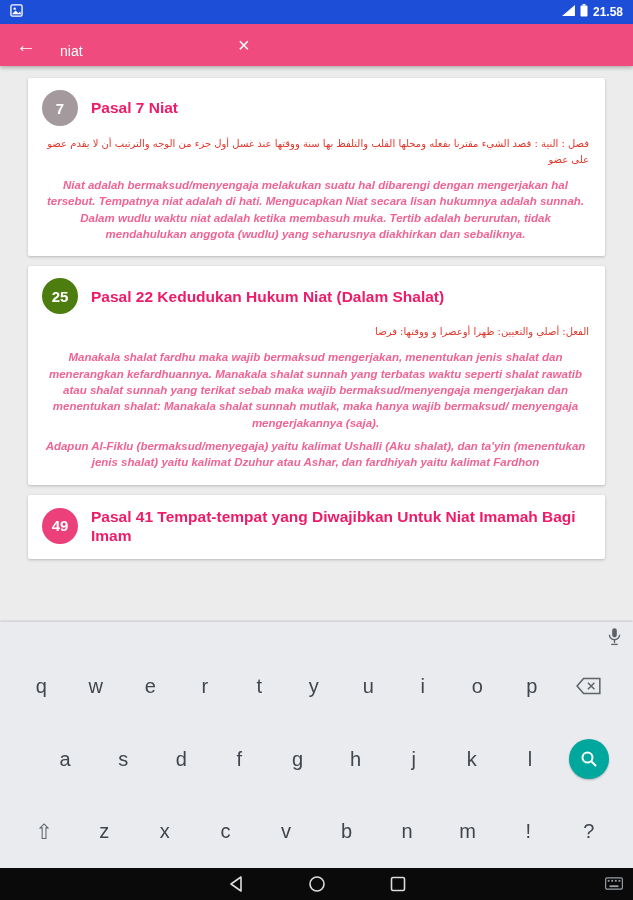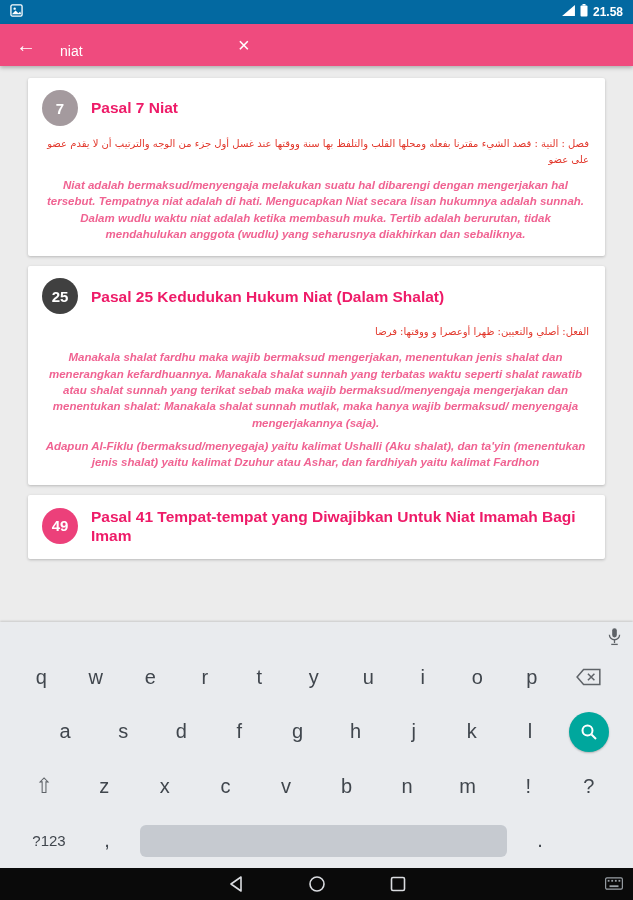--- a/index.html
+++ b/index.html
@@ -1,21 +1,21 @@
 <!DOCTYPE html>
 <html><head>
 <meta charset="utf-8">
 <style>
   * { margin:0; padding:0; box-sizing:border-box; }
   html,body { width:633px; height:900px; }
   body { font-family:"Liberation Sans", sans-serif; background:#000; }
   .screen { width:633px; height:900px; display:flex; flex-direction:column; overflow:hidden; background:#ECECEC; }
 
   
-  .status-bar { height:24px; background:#0369a1; color:#fff; display:flex; align-items:center; padding:0 10px; flex:0 0 auto; }
+  .status-bar { height:24px; background:#1d4ed8; color:#fff; display:flex; align-items:center; padding:0 10px; flex:0 0 auto; }
   .sb-left { display:flex; align-items:center; gap:6px; }
   .sb-right { margin-left:auto; display:flex; align-items:center; gap:5px; font-size:12px; font-weight:bold; }
 
   
   .app-bar { height:42px; background:#EF4B7E; display:flex; align-items:center; padding:0 16px; position:relative; flex:0 0 auto; box-shadow:0 2px 4px rgba(0,0,0,.25); z-index:5; }
   .back-btn { color:#fff; font-size:20px; width:28px; cursor:pointer; }
   .search-text { color:#fff; font-size:14px; margin-left:16px;margin-top:12px; }
   .clear-btn { position:absolute; left:238px; top:0; height:42px; display:flex; align-items:center; color:#fff; font-size:20px; cursor:pointer; }
 
   
@@ -93,22 +93,22 @@
       <div class="card-head">
         <div class="badge" style="background:#A49A9E">7</div>
         <div class="card-title">Pasal 7 Niat</div>
       </div>
       <p class="arabic">فصل : النية : قصد الشيء مقترنا بفعله ومحلها القلب والتلفظ بها سنة ووقتها عند غسل أول جزء من الوجه والترتيب أن لا يقدم عضو على عضو</p>
       <p class="translation">Niat adalah bermaksud/menyengaja melakukan suatu hal dibarengi dengan mengerjakan hal tersebut. Tempatnya niat adalah di hati. Mengucapkan Niat secara lisan hukumnya adalah sunnah. Dalam wudlu waktu niat adalah ketika membasuh muka. Tertib adalah berurutan, tidak mendahulukan anggota (wudlu) yang seharusnya diakhirkan dan sebaliknya.</p>
     </div>
 
     <div class="card">
       <div class="card-head">
-        <div class="badge" style="background:#404040">25</div>
-        <div class="card-title">Pasal 25 Kedudukan Hukum Niat (Dalam Shalat)</div>
+        <div class="badge" style="background:#4d7c0f">25</div>
+        <div class="card-title">Pasal 22 Kedudukan Hukum Niat (Dalam Shalat)</div>
       </div>
       <p class="arabic">الفعل: أصلي والتعيين: ظهرا أوعصرا و ووقتها: فرضا</p>
       <p class="translation">Manakala shalat fardhu maka wajib bermaksud mengerjakan, menentukan jenis shalat dan menerangkan kefardhuannya. Manakala shalat sunnah yang terbatas waktu seperti shalat rawatib atau shalat sunnah yang terikat sebab maka wajib bermaksud/menyengaja mengerjakan dan menentukan shalat: Manakala shalat sunnah mutlak, maka hanya wajib bermaksud/ menyengaja mengerjakannya (saja).</p>
       <p class="translation">Adapun Al-Fiklu (bermaksud/menyegaja) yaitu kalimat Ushalli (Aku shalat), dan ta'yin (menentukan jenis shalat) yaitu kalimat Dzuhur atau Ashar, dan fardhiyah yaitu kalimat Fardhon</p>
     </div>
 
     <div class="card">
       <div class="card-head">
         <div class="badge" style="background:#EC407A">49</div>
         <div class="card-title">Pasal 41 Tempat-tempat yang Diwajibkan Untuk Niat Imamah Bagi Imam</div>
@@ -176,27 +176,20 @@
       <span class="key">x</span>
       <span class="key">c</span>
       <span class="key">v</span>
       <span class="key">b</span>
       <span class="key">n</span>
       <span class="key">m</span>
       <span class="key">!</span>
       <span class="key">?</span>
     </div>
 
-    <div class="kb-row">
-      <span class="sym-key key-small">?123</span>
-      <span class="comma-key">,</span>
-      <span class="space-key"></span>
-      <span class="period-key">.</span>
-      <span class="row4-endpad"></span>
-    </div>
   </div>
 
   <div class="nav-bar">
     <span class="nav-btn">
       <svg width="16" height="18" viewBox="0 0 16 18">
           <path d="M13 2 L3 9 L13 16 Z" fill="none" stroke="#DADCE0" stroke-width="1.6" stroke-linejoin="round"></path>
         </svg>
     </span>
     <span class="nav-btn">
       <svg width="18" height="18" viewBox="0 0 18 18">

